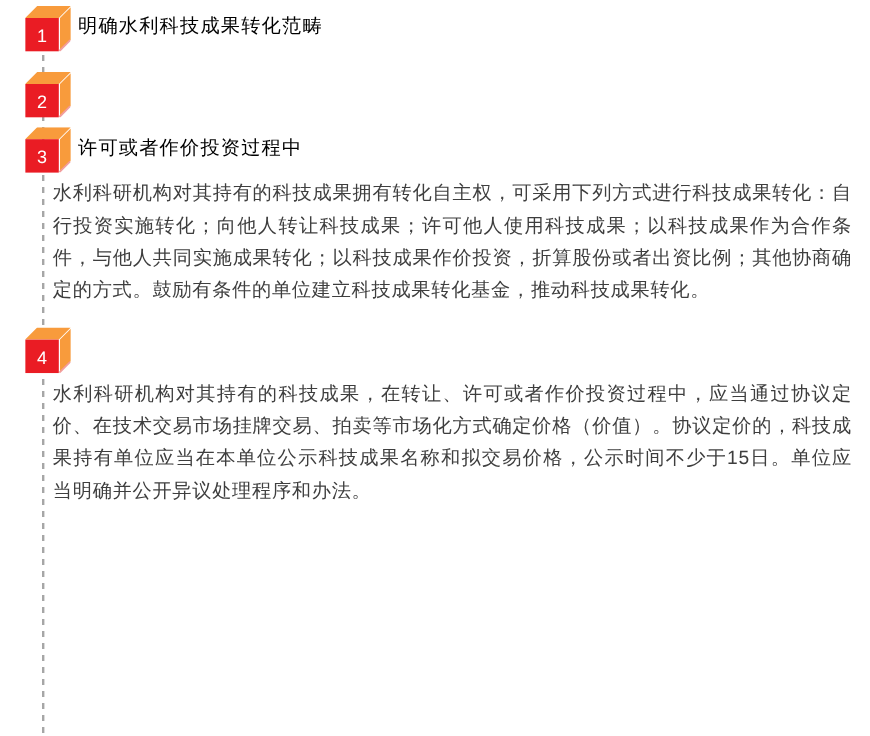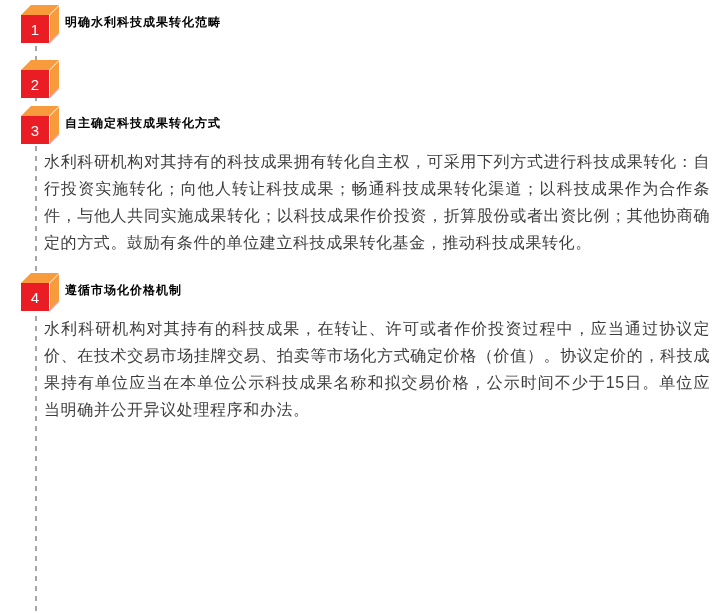--- a/index.html
+++ b/index.html
@@ -38,22 +38,22 @@
   .cube .face-top   { fill: var(--badge-orange, #f89b3c); }
   .cube .face-right { fill: var(--badge-orange, #f89b3c); }
   .cube .face-front { fill: var(--badge-red, #ea1c24); }
   .cube .num {
     fill: #ffffff;
     font-size: 15px;
     font-family: "Liberation Sans", "DejaVu Sans", sans-serif;
   }
   h2 {
     margin: 0 0 0 6px;
-    font-size: 12px;
-    font-weight: bold;
+    font-size: 16px;
+    font-weight: normal;
     color: var(--title-color, #000000);
     line-height: 35px;
     letter-spacing: 1px;
     white-space: nowrap;
   }
   .sec-body {
     margin: 4px 0 0 44px;
     width: 666px;
     font-size: 16px;
     line-height: 27px;
@@ -101,33 +101,32 @@
 
     <section class="sec-3">
       <div class="sec-header">
         <svg class="cube" viewBox="0 0 38 38" aria-hidden="true">
           <polygon class="face-top" points="0,10 10,0 38,0 28,10"></polygon>
           <polygon class="face-right" points="29,10 38,1 38,28 29,37"></polygon>
           <rect class="face-front" x="0" y="10" width="28" height="28"></rect>
           <line x1="28.5" y1="37.5" x2="37.5" y2="28.5" stroke="#f29d9d" stroke-width="1.5"></line>
           <text class="num" x="14" y="30" text-anchor="middle">3</text>
         </svg>
-        <h2>自主确定科技成果转化方式</h2>
+        <h2>许可或者作价投资过程中</h2>
       </div>
-      <p class="sec-body"><span>水利科研机构对其持有的科技成果拥有转化自主权，可采用下列方式进行科技成果转化：自行投资实施转化；向他人转让科技成果；畅通科技成果转化渠道；以科技成果作为合作条件，与他人共同实施成果转化；以科技成果作价投资，折算股份或者出资比例；其他协商确定的方式。鼓励有条件的单位建立科技成果转化基金，推动科技成果转化。</span><mark></mark><span></span></p>
+      <p class="sec-body"><span>水利科研机构对其持有的科技成果拥有转化自主权，可采用下列方式进行科技成果转化：自行投资实施转化；向他人转让科技成果；许可他人使用科技成果；以科技成果作为合作条件，与他人共同实施成果转化；以科技成果作价投资，折算股份或者出资比例；其他协商确定的方式。鼓励有条件的单位建立科技成果转化基金，推动科技成果转化。</span><mark></mark><span></span></p>
     </section>
 
     <section class="sec-4">
       <div class="sec-header">
         <svg class="cube" viewBox="0 0 38 38" aria-hidden="true">
           <polygon class="face-top" points="0,10 10,0 38,0 28,10"></polygon>
           <polygon class="face-right" points="29,10 38,1 38,28 29,37"></polygon>
           <rect class="face-front" x="0" y="10" width="28" height="28"></rect>
           <line x1="28.5" y1="37.5" x2="37.5" y2="28.5" stroke="#f29d9d" stroke-width="1.5"></line>
           <text class="num" x="14" y="30" text-anchor="middle">4</text>
         </svg>
-        <h2>遵循市场化价格机制</h2>
       </div>
       <p class="sec-body"><span>水利科研机构对其持有的科技成果，在转让、许可或者作价投资过程中，应当通过协议定价、在技术交易市场挂牌交易、拍卖等市场化方式确定价格（价值）。协议定价的，科技成果持有单位应当在本单位公示科技成果名称和拟交易价格，公示时间不少于15日。单位应当明确并公开异议处理程序和办法。</span><mark></mark><span></span></p>
     </section>
 
   </div>
 </div>
 
 </body></html>

